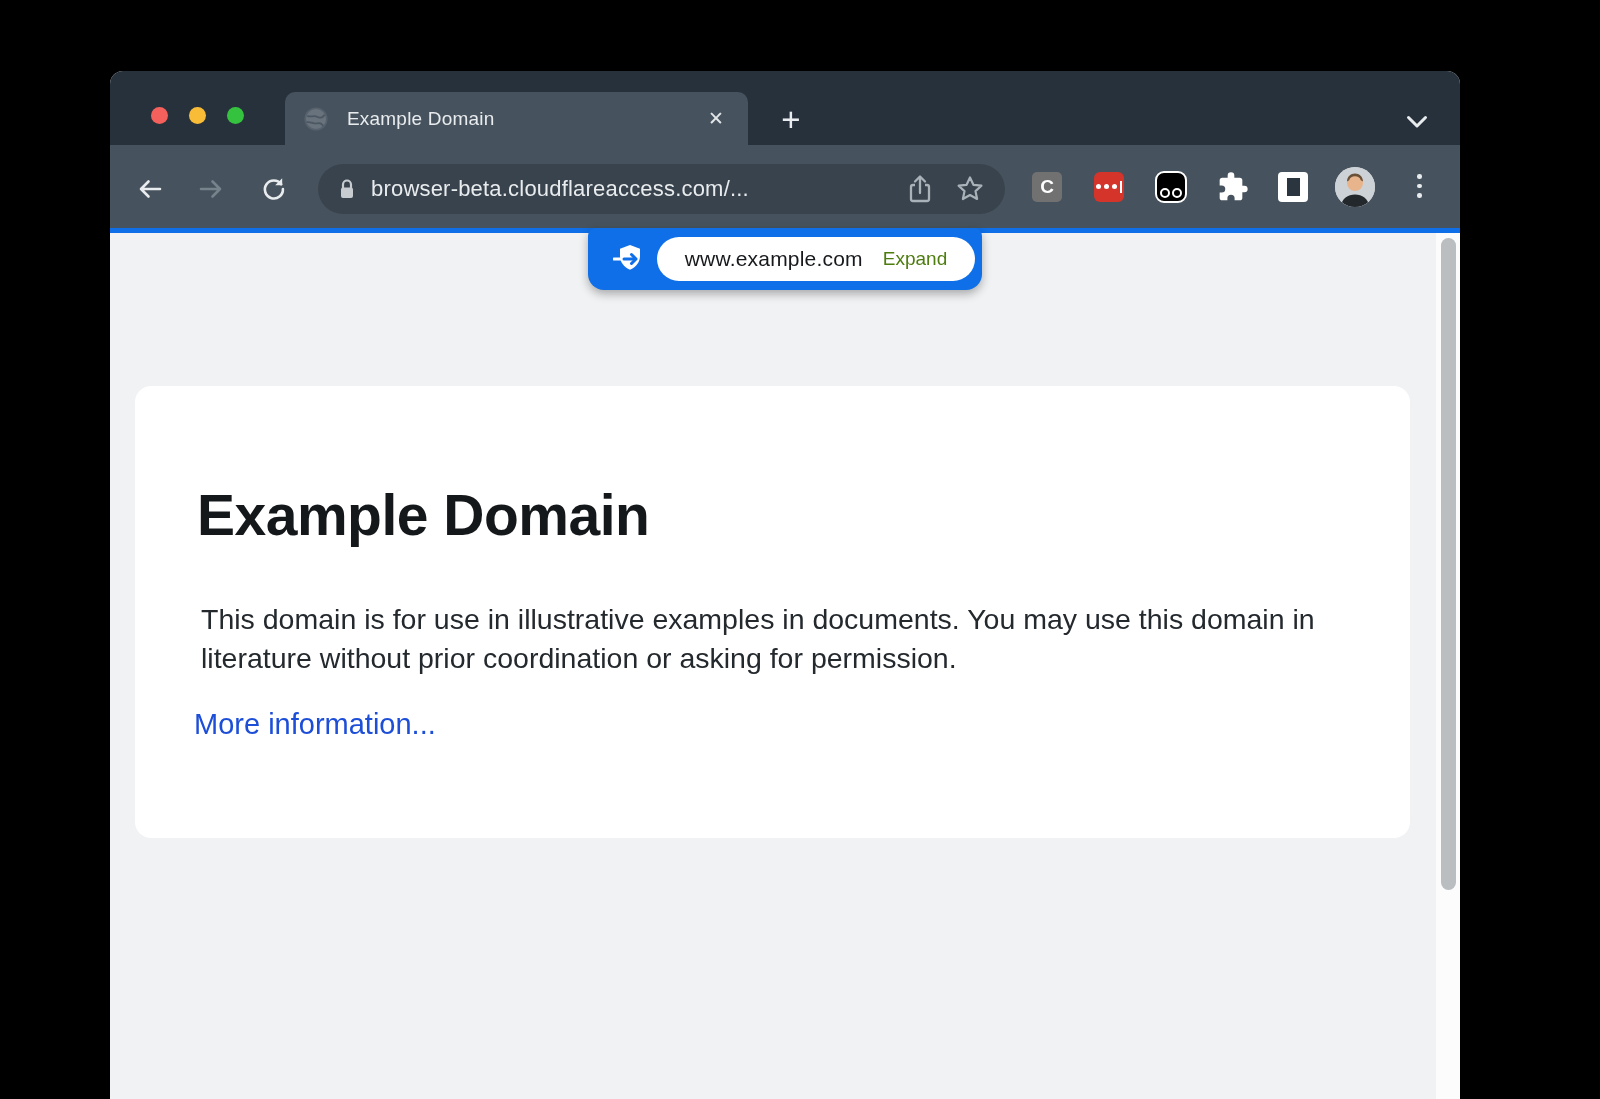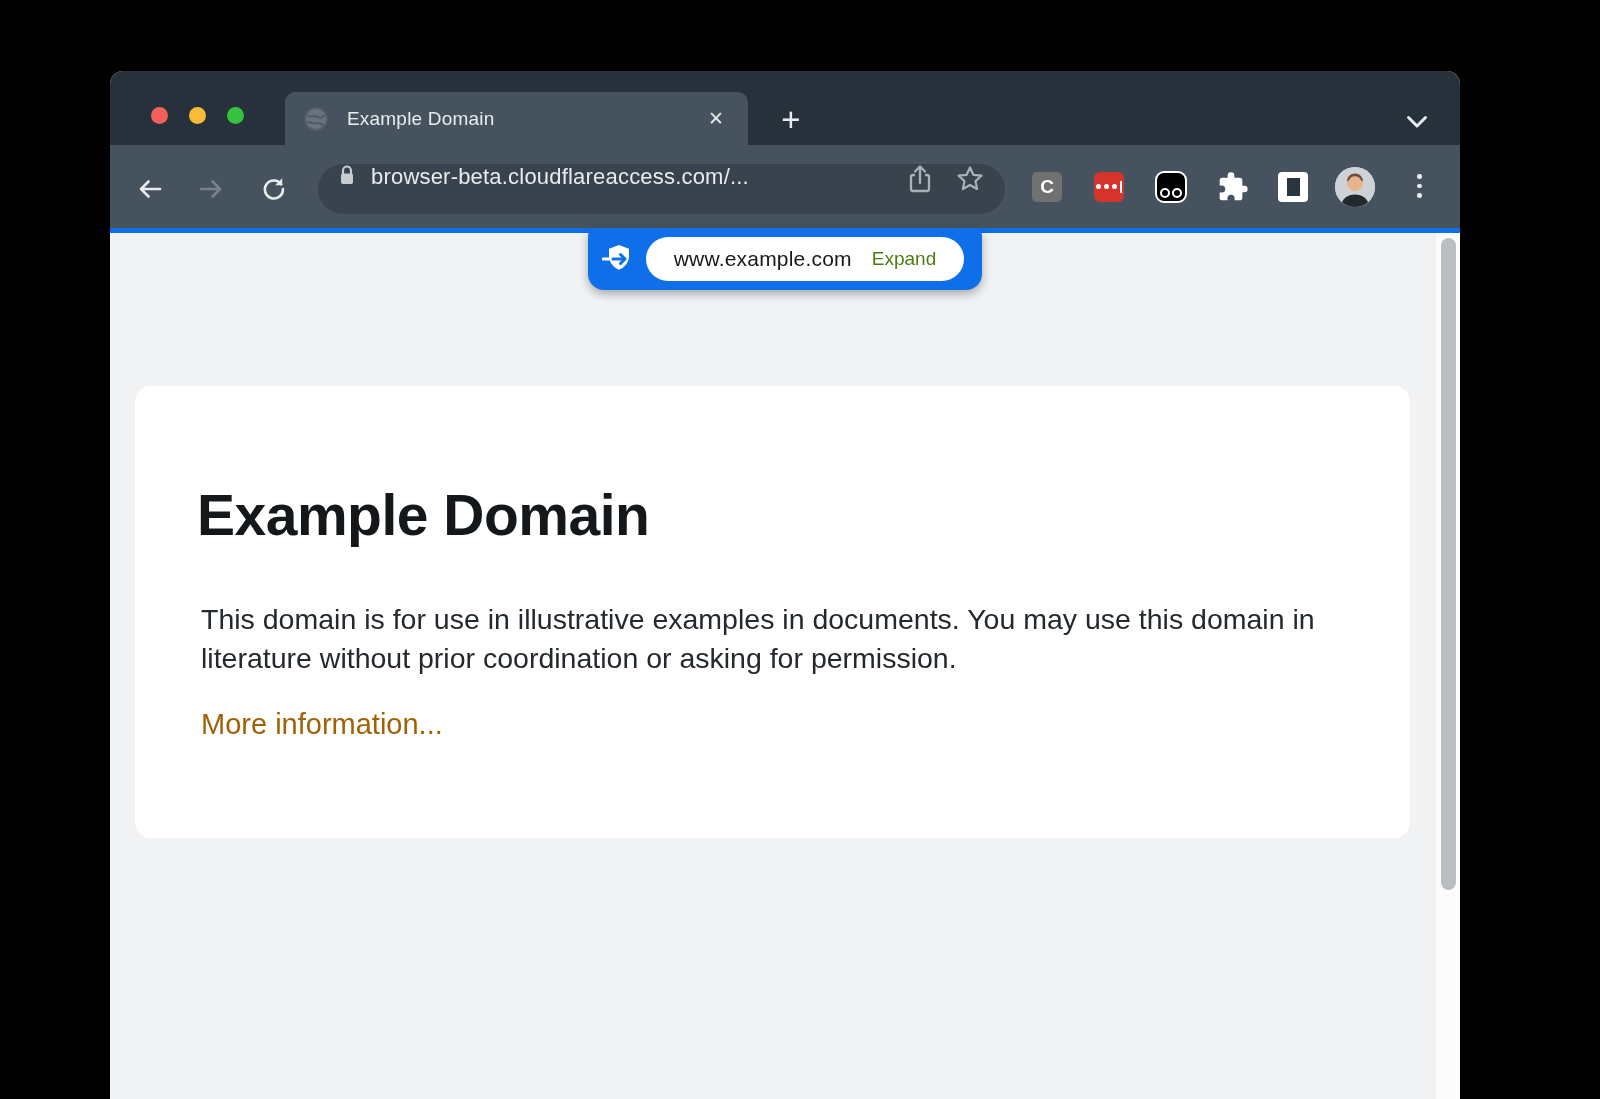--- a/index.html
+++ b/index.html
@@ -37,21 +37,21 @@
   }
   .strip-chevron{position:absolute;left:1296px;top:44px;width:22px;height:14px;}
   
   .toolbar{height:83px;background:#46525D;position:relative;flex:none;}
   .navbtn{position:absolute;top:30px;width:28px;height:28px;}
   .nav-back{left:26px;}
   .nav-fwd{left:87px;}
   .nav-reload{left:149px;}
   .urlbar{
     position:absolute;left:208px;top:19px;width:687px;height:50px;border-radius:25px;
-    background:#39434D;display:flex;padding:0 20px;box-sizing:border-box;
+    background:#39434D;display:flex;align-items:center;padding:0 20px;box-sizing:border-box;
   }
   .urlbar .lock{flex:none;margin-right:15px;}
   .url-text{font-size:22px;color:#E9ECEE;flex:1;white-space:nowrap;overflow:hidden;letter-spacing:.2px;}
   .urlbar .tail-icon{flex:none;margin-left:22px;}
   .ext{position:absolute;top:50%;transform:translateY(-50%);display:flex;align-items:center;justify-content:center;}
   .ext-c{left:922px;width:30px;height:30px;background:#717171;border-radius:5px;color:#fff;font-size:19px;font-weight:bold;}
   .ext-red{left:984px;width:30px;height:30px;background:#D5342A;border-radius:6px;gap:3px;}
   .ext-red .dot{width:5px;height:5px;border-radius:50%;background:#fff;}
   .ext-red .bar{width:2.5px;height:12px;background:#fff;}
   .ext-black{left:1045px;width:32px;height:32px;background:#000;border:2.5px solid #fff;border-radius:9px;box-sizing:border-box;
@@ -63,34 +63,34 @@
   .avatar{position:absolute;left:1225px;top:22px;width:40px;height:40px;border-radius:50%;overflow:hidden;background:#CDD2D6;}
   .kebab{position:absolute;left:1307px;top:29px;display:flex;flex-direction:column;gap:5px;align-items:center;}
   .kebab .dot{width:4.5px;height:4.5px;border-radius:50%;background:#E9ECEE;}
   
   .bluebar{height:5px;background:#0E6FE8;flex:none;position:relative;z-index:4;}
   
   .page{flex:1;position:relative;background:#F1F2F4;}
   .iso-pill{
     position:absolute;left:478px;top:-5px;width:394px;height:62px;
     background:#0E6FE8;border-radius:8px 8px 16px 16px;
-    display:flex;align-items:center;padding-left:14px;box-sizing:border-box;
+    display:flex;align-items:center;padding-left:25px;box-sizing:border-box;
     box-shadow:0 4px 10px rgba(0,0,0,.30);z-index:5;
   }
   .iso-pill .shield{flex:none;}
   .iso-inner{
     margin-left:10px;width:318px;height:44px;background:#fff;border-radius:22px;
     display:flex;align-items:center;justify-content:center;gap:20px;
   }
   .iso-domain{font-size:21px;color:#17191C;letter-spacing:.2px;}
   .iso-expand{font-size:19px;color:#4d7c0f;}
   .card{position:absolute;left:25px;top:153px;width:1275px;height:452px;background:#FFF;border-radius:16px;}
   .card h1{position:absolute;left:62px;top:96px;margin:0;font-size:57px;font-weight:bold;color:#15181B;letter-spacing:-.5px;}
   .card p{position:absolute;left:62px;top:210px;margin:4px;width:1150px;font-size:28.5px;line-height:39px;color:#24292E;}
-  .card a{position:absolute;left:66px;top:322px;font-size:29px;color:#a16207;text-decoration:none;}
+  .card a{position:absolute;left:59px;top:322px;font-size:29px;color:#1d4ed8;text-decoration:none;}
   .scroll-track{position:absolute;right:0;top:0;width:24px;height:100%;background:#FCFCFD;}
   .scroll-thumb{position:absolute;right:4px;top:5px;width:15px;height:652px;background:#BABEC1;border-radius:8px;}
 </style>
 </head>
 <body>
 
 <div class="window">
 
   <div class="tabstrip">
     <div class="traffic">

